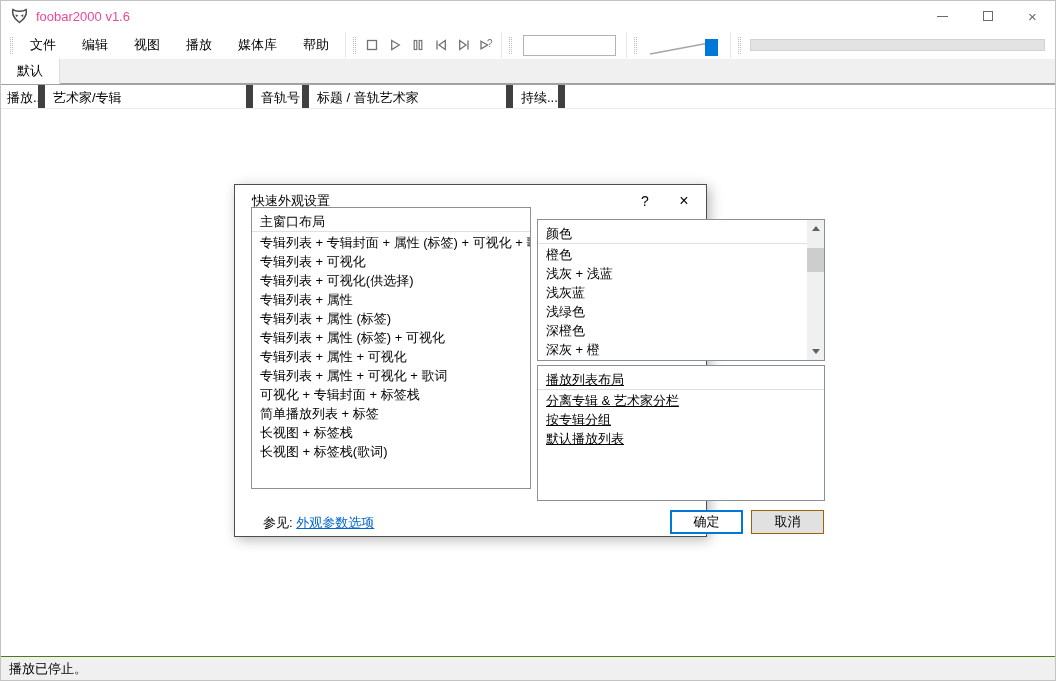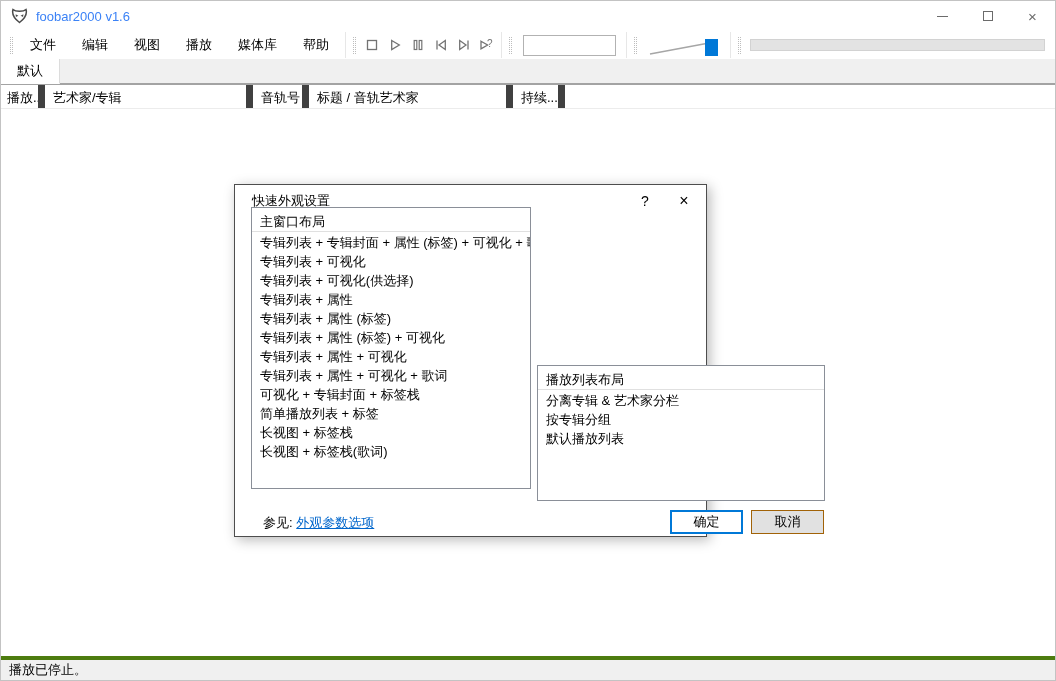--- a/index.html
+++ b/index.html
@@ -3,21 +3,21 @@
 <meta charset="utf-8">
 <style>
   * { box-sizing: border-box; margin: 0; padding: 0; }
   html,body { width:1056px; height:681px; overflow:hidden; }
   body { font-family:"Liberation Sans","DejaVu Sans",sans-serif; font-size:13px; color:#000; background:#fff; }
   .window { position:relative; width:1056px; height:681px; border:1px solid #c3c3c3; background:#fff; }
 
   
   .titlebar { height:30px; display:flex; align-items:center; background:#fff; }
   .app-logo { margin:0 8px 0 10px; display:flex; }
-  .win-title { color:#3b82f6; font-size:13px; }
+  .win-title { color:#ec4899; font-size:13px; }
   .win-controls { margin-left:auto; display:flex; height:100%; }
   .win-btn { width:45px; height:100%; display:flex; align-items:center; justify-content:center; color:#666; }
   .min-glyph { width:11px; height:1px; background:#6b6b6b; }
   .max-glyph { width:10px; height:10px; border:1px solid #6b6b6b; }
   .close-glyph { font-size:15px; line-height:1; color:#6b6b6b; }
 
   
   .toolbar { height:28px; display:flex; align-items:center; padding:0 6px 0 5px; }
   .grip { width:3px; height:17px; border-left:1px dotted #bdbdbd; border-right:1px dotted #bdbdbd; margin:0 4px; }
   .tsep { width:1px; height:26px; background:#e7e7e7; margin:0 3px; }
@@ -39,34 +39,34 @@
   .c-playing { width:44px; padding-left:6px; }
   .c-artist { width:208px; }
   .c-trackno { width:56px; text-align:right; padding-right:6px; }
   .c-title { width:204px; }
   .c-duration { width:52px; }
   .c-fill { flex:1; border-right:none; }
   .plview { height:549px; background:#fff; }
 
   
   .statusbar { position:absolute; left:0; right:0; bottom:0; height:24px; background:#f0f0f0;
-    border-top:4px solid #4d7c0f; display:flex; align-items:center; padding-left:8px; }
+    border-top:1px solid #4d7c0f; display:flex; align-items:center; padding-left:8px; }
 
   
   .dialog { position:absolute; left:233px; top:183px; width:473px; height:353px; background:#fff;
     border:1px solid #4d4d4d; box-shadow:3px 3px 12px rgba(0,0,0,.28); }
   .dlg-titlebar { height:32px; display:flex; align-items:center; }
   .dlg-title { padding-left:17px; }
   .dlg-btns { margin-left:auto; display:flex; align-items:center; }
   .dlg-help { width:34px; text-align:center; font-size:14px; }
   .dlg-close { width:44px; text-align:center; font-size:16px; }
   .listbox { position:absolute; border:1px solid #8a8f98; background:#fff; overflow:hidden; }
   .lb-main { left:16px; top:22px; width:280px; height:282px; }
   .lb-colors { left:302px; top:34px; width:288px; height:142px; }
-  .lb-playlist { left:302px; top:180px; width:288px; height:136px; }
+  .lb-playlist { left:302px; top:180px; width:288px; height:136px;text-decoration:underline; }
   .lb-header { line-height:19px; padding:4px 8px 0; border-bottom:1px solid #e0e0e0; }
   .lb-item { line-height:19px; padding:0 8px; white-space:nowrap; }
   .lb-items { padding-top:1px; }
   .lb-colors .lb-header, .lb-colors .lb-items { margin-right:17px; }
   .scrollbar { position:absolute; top:0; right:0; bottom:0; width:17px; background:#f0f0f0; }
   .sb-btn { height:17px; display:flex; align-items:center; justify-content:center; }
   .tri-up { width:0; height:0; border-left:4px solid transparent; border-right:4px solid transparent; border-bottom:5px solid #606060; }
   .tri-down { width:0; height:0; border-left:4px solid transparent; border-right:4px solid transparent; border-top:5px solid #606060; }
   .sb-thumb { position:absolute; left:0; right:0; top:28px; height:24px; background:#cdcdcd; }
   .sb-down { position:absolute; bottom:0; left:0; right:0; }
@@ -208,20 +208,41 @@
         <div class="lb-item">专辑列表 + 属性 (标签) + 可视化</div>
         <div class="lb-item">专辑列表 + 属性 + 可视化</div>
         <div class="lb-item">专辑列表 + 属性 + 可视化 + 歌词</div>
         <div class="lb-item">可视化 + 专辑封面 + 标签栈</div>
         <div class="lb-item">简单播放列表 + 标签</div>
         <div class="lb-item">长视图 + 标签栈</div>
         <div class="lb-item">长视图 + 标签栈(歌词)</div>
       </div>
     </div>
 
+    <div class="listbox lb-colors">
+      <div class="lb-header">颜色</div>
+      <div class="lb-items">
+        <div class="lb-item">橙色</div>
+        <div class="lb-item">浅灰 + 浅蓝</div>
+        <div class="lb-item">浅灰蓝</div>
+        <div class="lb-item">浅绿色</div>
+        <div class="lb-item">深橙色</div>
+        <div class="lb-item">深灰 + 橙</div>
+        <div class="lb-item">深灰 + 洋红</div>
+      </div>
+      <div class="scrollbar">
+        <div class="sb-btn">
+            <span class="tri-up"></span>
+          </div>
+        <div class="sb-thumb"></div>
+        <div class="sb-btn sb-down">
+            <span class="tri-down"></span>
+          </div>
+      </div>
+    </div>
 
     <div class="listbox lb-playlist">
       <div class="lb-header">播放列表布局</div>
       <div class="lb-items">
         <div class="lb-item">分离专辑 &amp; 艺术家分栏</div>
         <div class="lb-item">按专辑分组</div>
         <div class="lb-item">默认播放列表</div>
       </div>
     </div>
 

